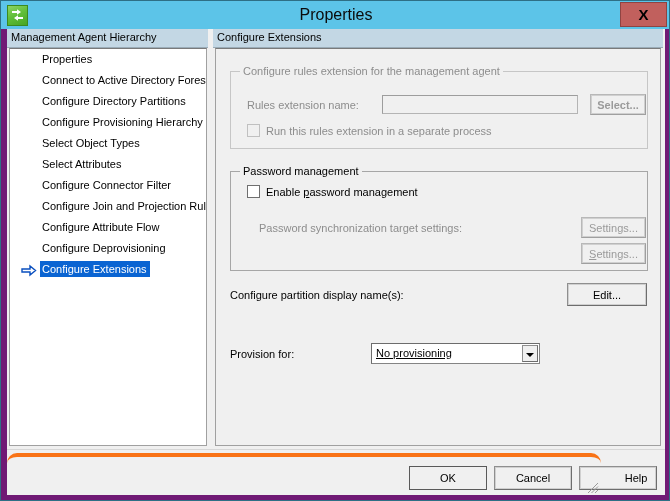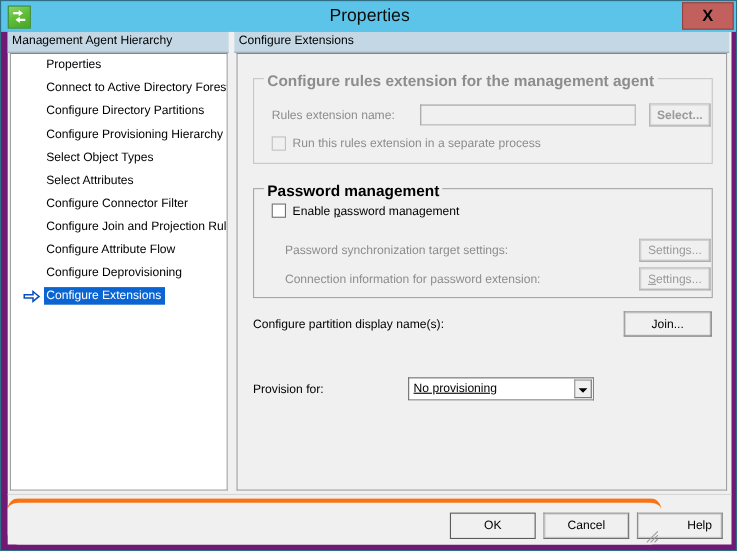--- a/index.html
+++ b/index.html
@@ -174,24 +174,23 @@
     position: absolute;
     border: 1px solid #a6a6a6;
     box-sizing: border-box;
   }
   .groupbox.disabled { border-color: #c6c6c6; }
   .group-title {
     position: absolute;
     top: -7px; left: 9px;
     background: #F0F0F0;
     padding: 0 3px;
-    font-size: 14px;
+    font-size: 11px;
     color: #000;
     white-space: nowrap;
-    font-weight: bold;
   }
   .groupbox.disabled .group-title { color: #8d8d8d; }
 
   
   .lbl {
     position: absolute;
     font-size: 11px;
     color: #000;
     white-space: nowrap;
   }
@@ -399,26 +398,25 @@
 
         <div class="groupbox" style="left:14px; top:122px; width:418px; height:100px;">
           <div class="group-title">Password management</div>
 
           <div class="checkbox" style="left:16px; top:13px;"></div>
           <div class="lbl" style="left:35px; top:14px;"><span>Enable </span><u>p</u><span>assword management</span></div>
 
           <div class="lbl disabled" style="left:28px; top:50px;">Password synchronization target settings:</div>
           <button class="btn disabled" style="left:350px; top:45px; width:65px; height:21px;" disabled="">Settings...</button>
 
-          <div class="lbl disabled" style="left:28px; top:76px;">Connection information for password extension:</div>
           <button class="btn disabled" style="left:350px; top:71px; width:65px; height:21px;" disabled=""><span></span><u>S</u><span>ettings...</span></button>
         </div>
 
         <div class="lbl" style="left:14px; top:240px;">Configure partition display name(s):</div>
-        <button class="btn" style="left:351px; top:234px; width:80px; height:23px;">Join...</button>
+        <button class="btn" style="left:351px; top:234px; width:80px; height:23px;">Edit...</button>
 
         <div class="lbl" style="left:14px; top:299px;">Provision for:</div>
         <div class="combo" style="left:155px; top:294px; width:169px; height:21px;">
           <div class="combo-text">No provisioning</div>
           <div class="combo-btn">
             <div class="combo-arrow"></div>
           </div>
         </div>
 
       </div>

